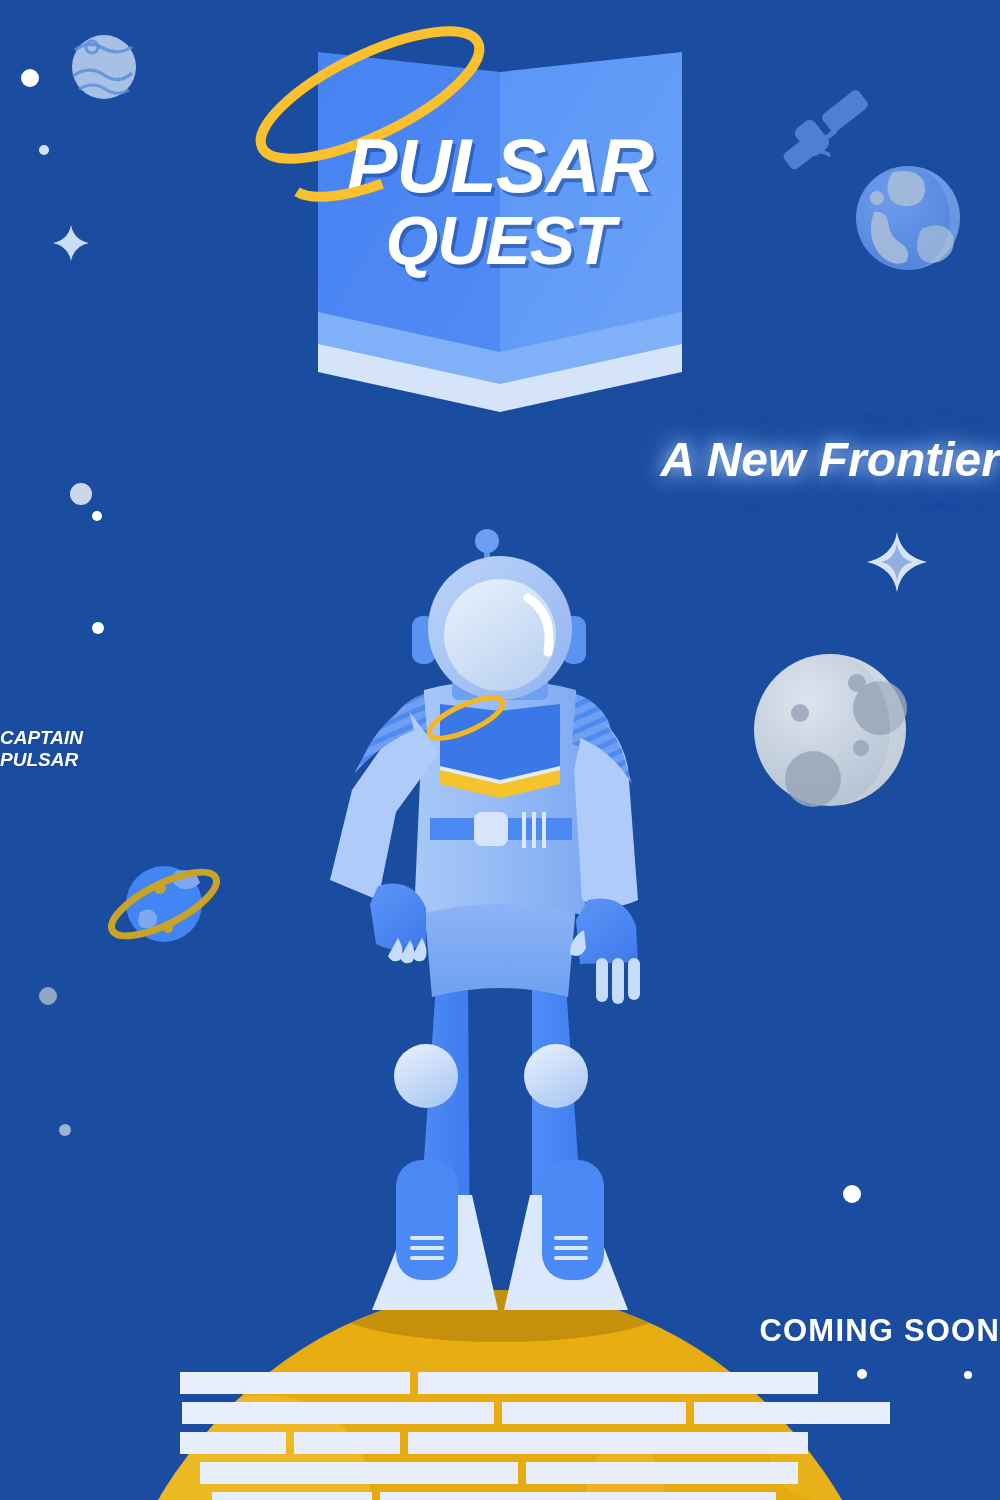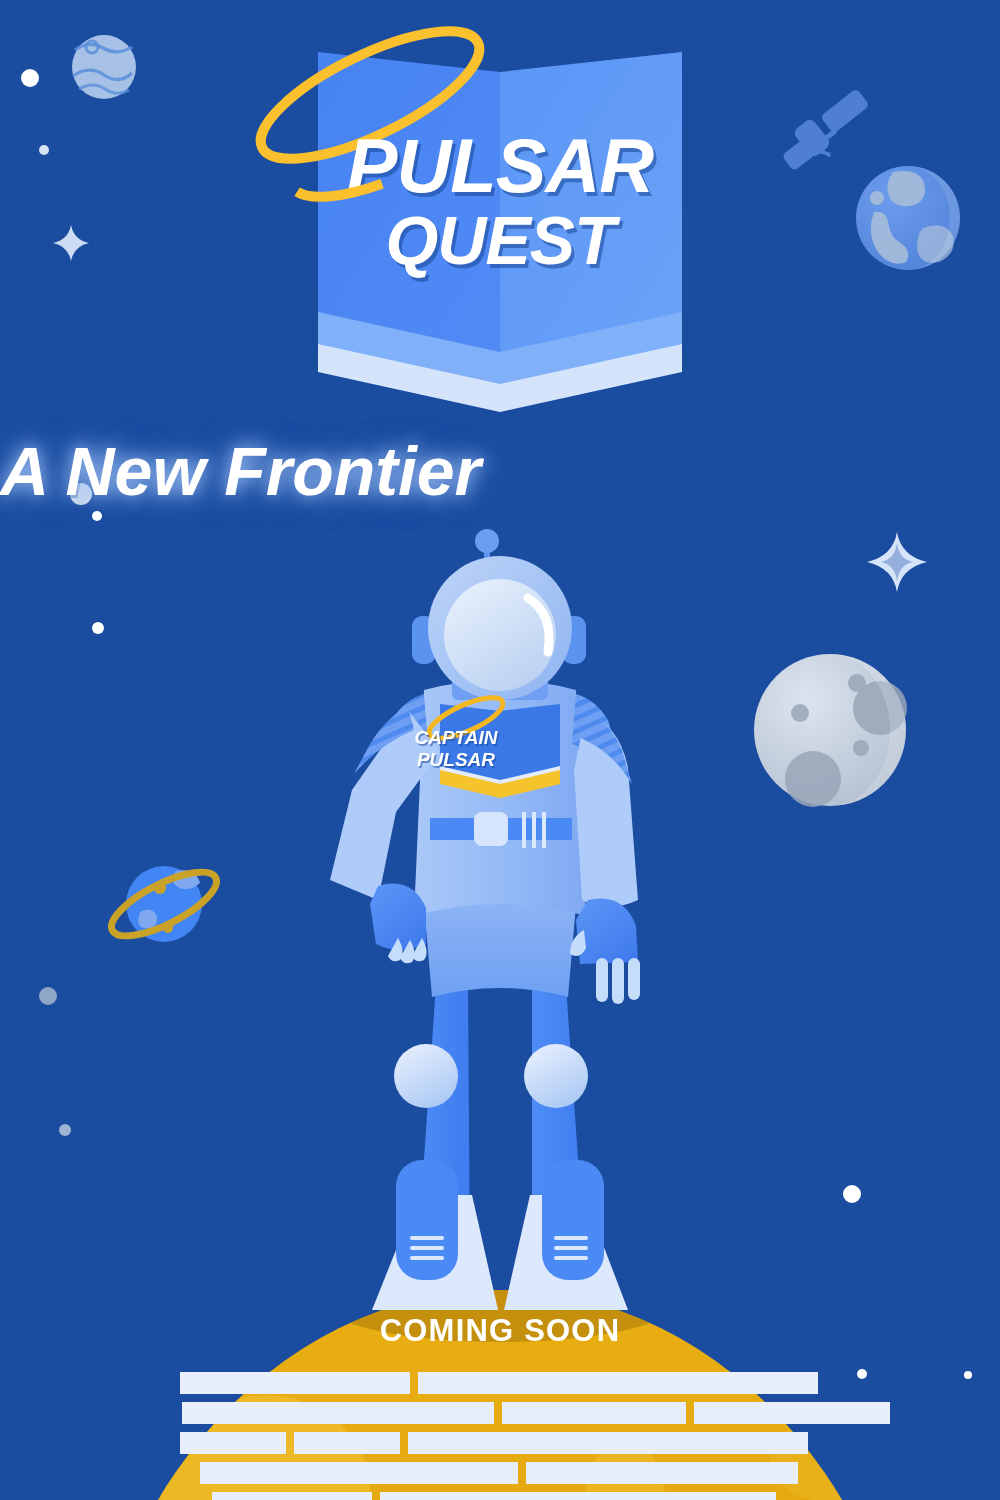--- a/index.html
+++ b/index.html
@@ -27,35 +27,35 @@
     letter-spacing:-1px;
     line-height:0.95;
     text-shadow:3px 4px 0 rgba(23,70,150,.55);
     pointer-events:none;
   }
   #logo-line1{ top:130px; font-size:76px; }
   #logo-line2{ top:208px; font-size:68px; }
 
   #subtitle{
     position:absolute; left:0; top:432px; width:1000px;
-    text-align:left;
-    font-size:68px; font-weight:700; font-style:italic;
+    text-align:right;
+    font-size:48px; font-weight:700; font-style:italic;
     color:#ffffff;
     text-shadow:0 0 18px rgba(173,205,255,.95), 0 0 34px rgba(140,185,255,.6), 2px 3px 0 rgba(23,70,150,.35);
   }
 
   #coming-soon{
     position:absolute; left:0; top:1313px; width:1000px;
-    text-align:center;
+    text-align:right;
     font-size:31px; font-weight:700; letter-spacing:1.2px;
     color:#ffffff;
   }
 
   .chest-text{
-    position:absolute; width:912px; left:0; text-align:center;
+    position:absolute; width:912px; left:0; text-align:left;
     font-weight:700; font-style:italic; color:#ffffff;
     text-shadow:1.5px 2px 0 rgba(23,70,150,.5);
     letter-spacing:0px;
     pointer-events:none;
   }
   #chest-line1{ top:727px; font-size:19px; }
   #chest-line2{ top:749px; font-size:19px; }
 </style>
 </head>
 <body>

